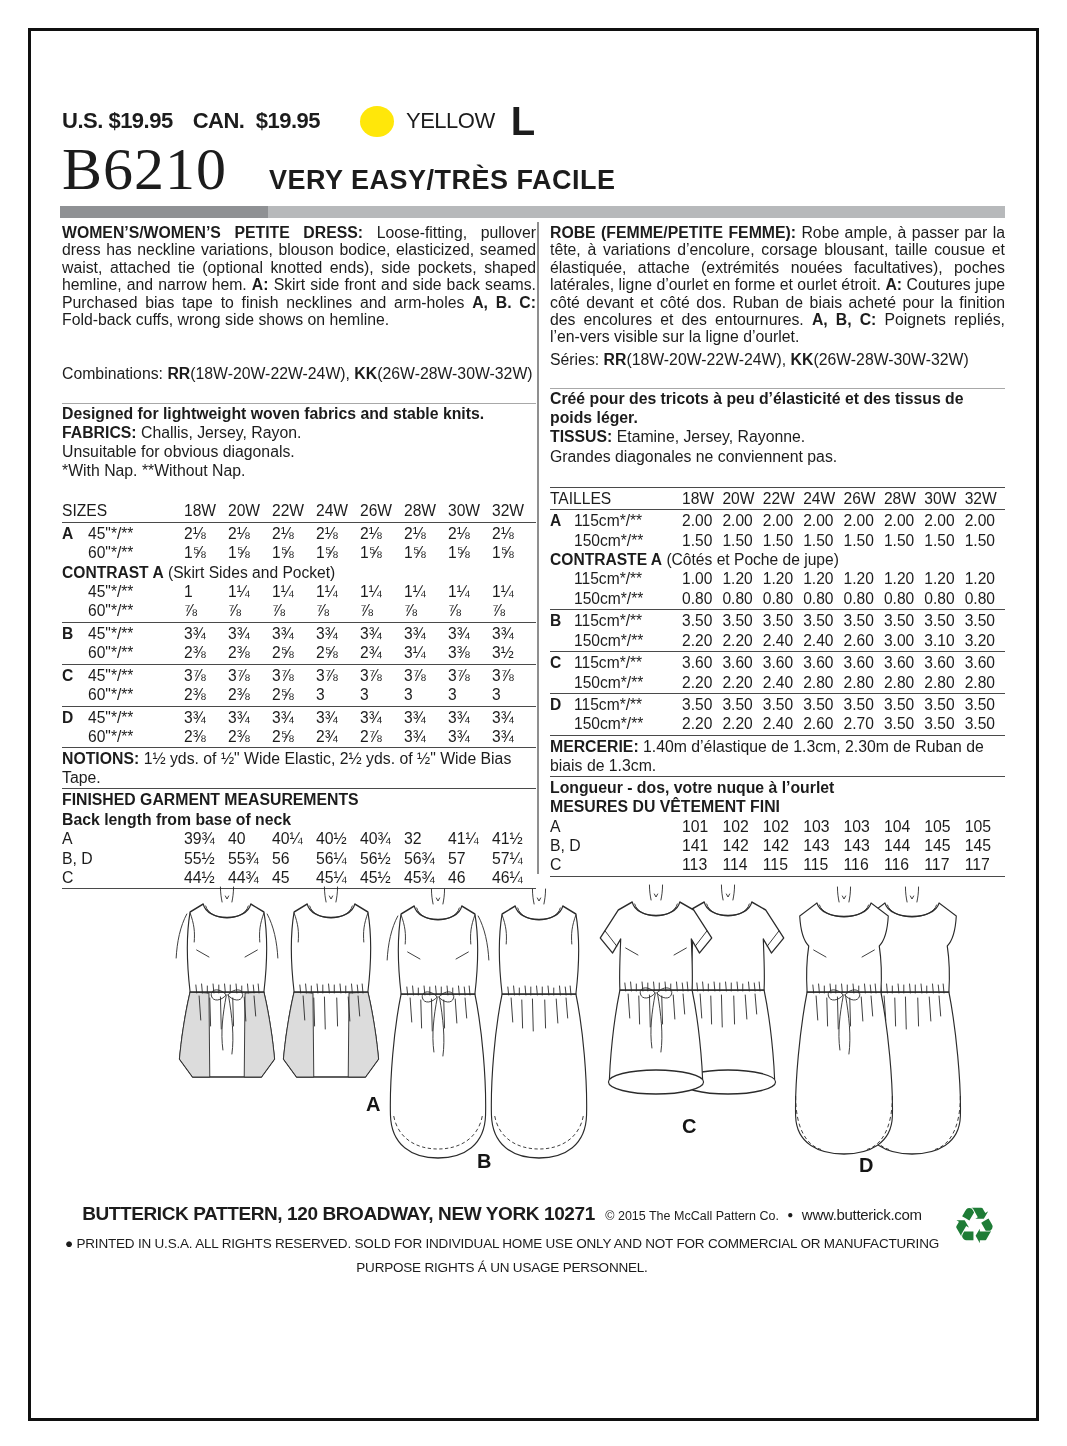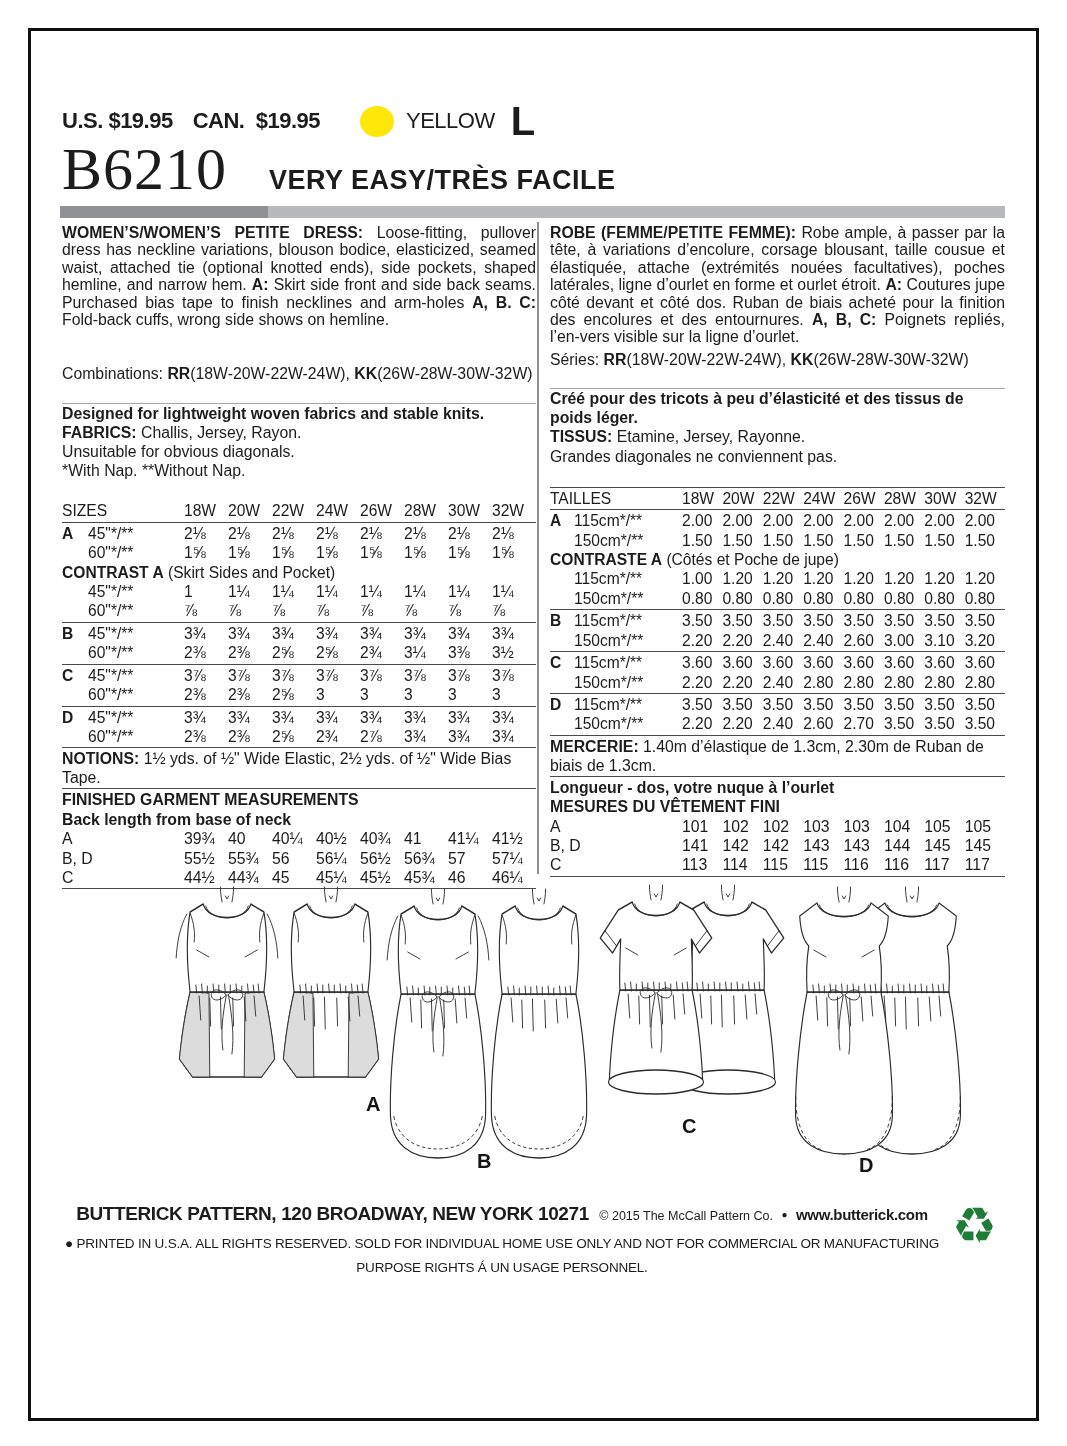--- a/index.html
+++ b/index.html
@@ -60,21 +60,21 @@
   .thin{fill:none;stroke:#2b2b2b;stroke-width:1;stroke-linecap:round;}
   .dash{fill:none;stroke:#2b2b2b;stroke-width:1;stroke-dasharray:4 3;}
   .vlabel{font-family:"Liberation Sans",sans-serif;font-weight:bold;font-size:20px;fill:#151515;}
 
   
   .footer{position:absolute;left:62px;top:1203px;width:880px;text-align:center;}
   .f1{white-space:nowrap;}
   .f1 .f1b{font-size:19px;font-weight:bold;letter-spacing:-0.4px;}
   .f1 .f1c{font-size:12.5px;margin-left:6px;}
   .f1 .f1dot{font-size:10px;vertical-align:2px;margin:0 4px;}
-  .f1 .f1site{font-size:15px;font-weight:bold;letter-spacing:-0.3px;}
+  .f1 .f1site{font-size:15px;font-weight:normal;letter-spacing:-0.3px;}
   .f2{font-size:13.5px;letter-spacing:-0.2px;margin-top:11px;white-space:nowrap;}
   .f3{font-size:13.5px;letter-spacing:-0.2px;margin-top:9px;}
   .recycle{position:absolute;left:952px;top:1196px;font-size:50px;line-height:60px;}
 </style>
 </head>
 <body>
 
 <div class="frame"></div>
 
 <div class="hdr">
@@ -250,21 +250,21 @@
     <p class="mtitle">FINISHED GARMENT MEASUREMENTS</p>
     <p class="mtitle">Back length from base of neck</p>
     <div class="mrows mrows-en">
         <div class="trow">
           <div class="tc">A</div>
           <div class="tc">39¾</div>
           <div class="tc">40</div>
           <div class="tc">40¼</div>
           <div class="tc">40½</div>
           <div class="tc">40¾</div>
-          <div class="tc">41</div>
+          <div class="tc">32</div>
           <div class="tc">41¼</div>
           <div class="tc">41½</div>
         </div>
         <div class="trow">
           <div class="tc">B, D</div>
           <div class="tc">55½</div>
           <div class="tc">55¾</div>
           <div class="tc">56</div>
           <div class="tc">56¼</div>
           <div class="tc">56½</div>

